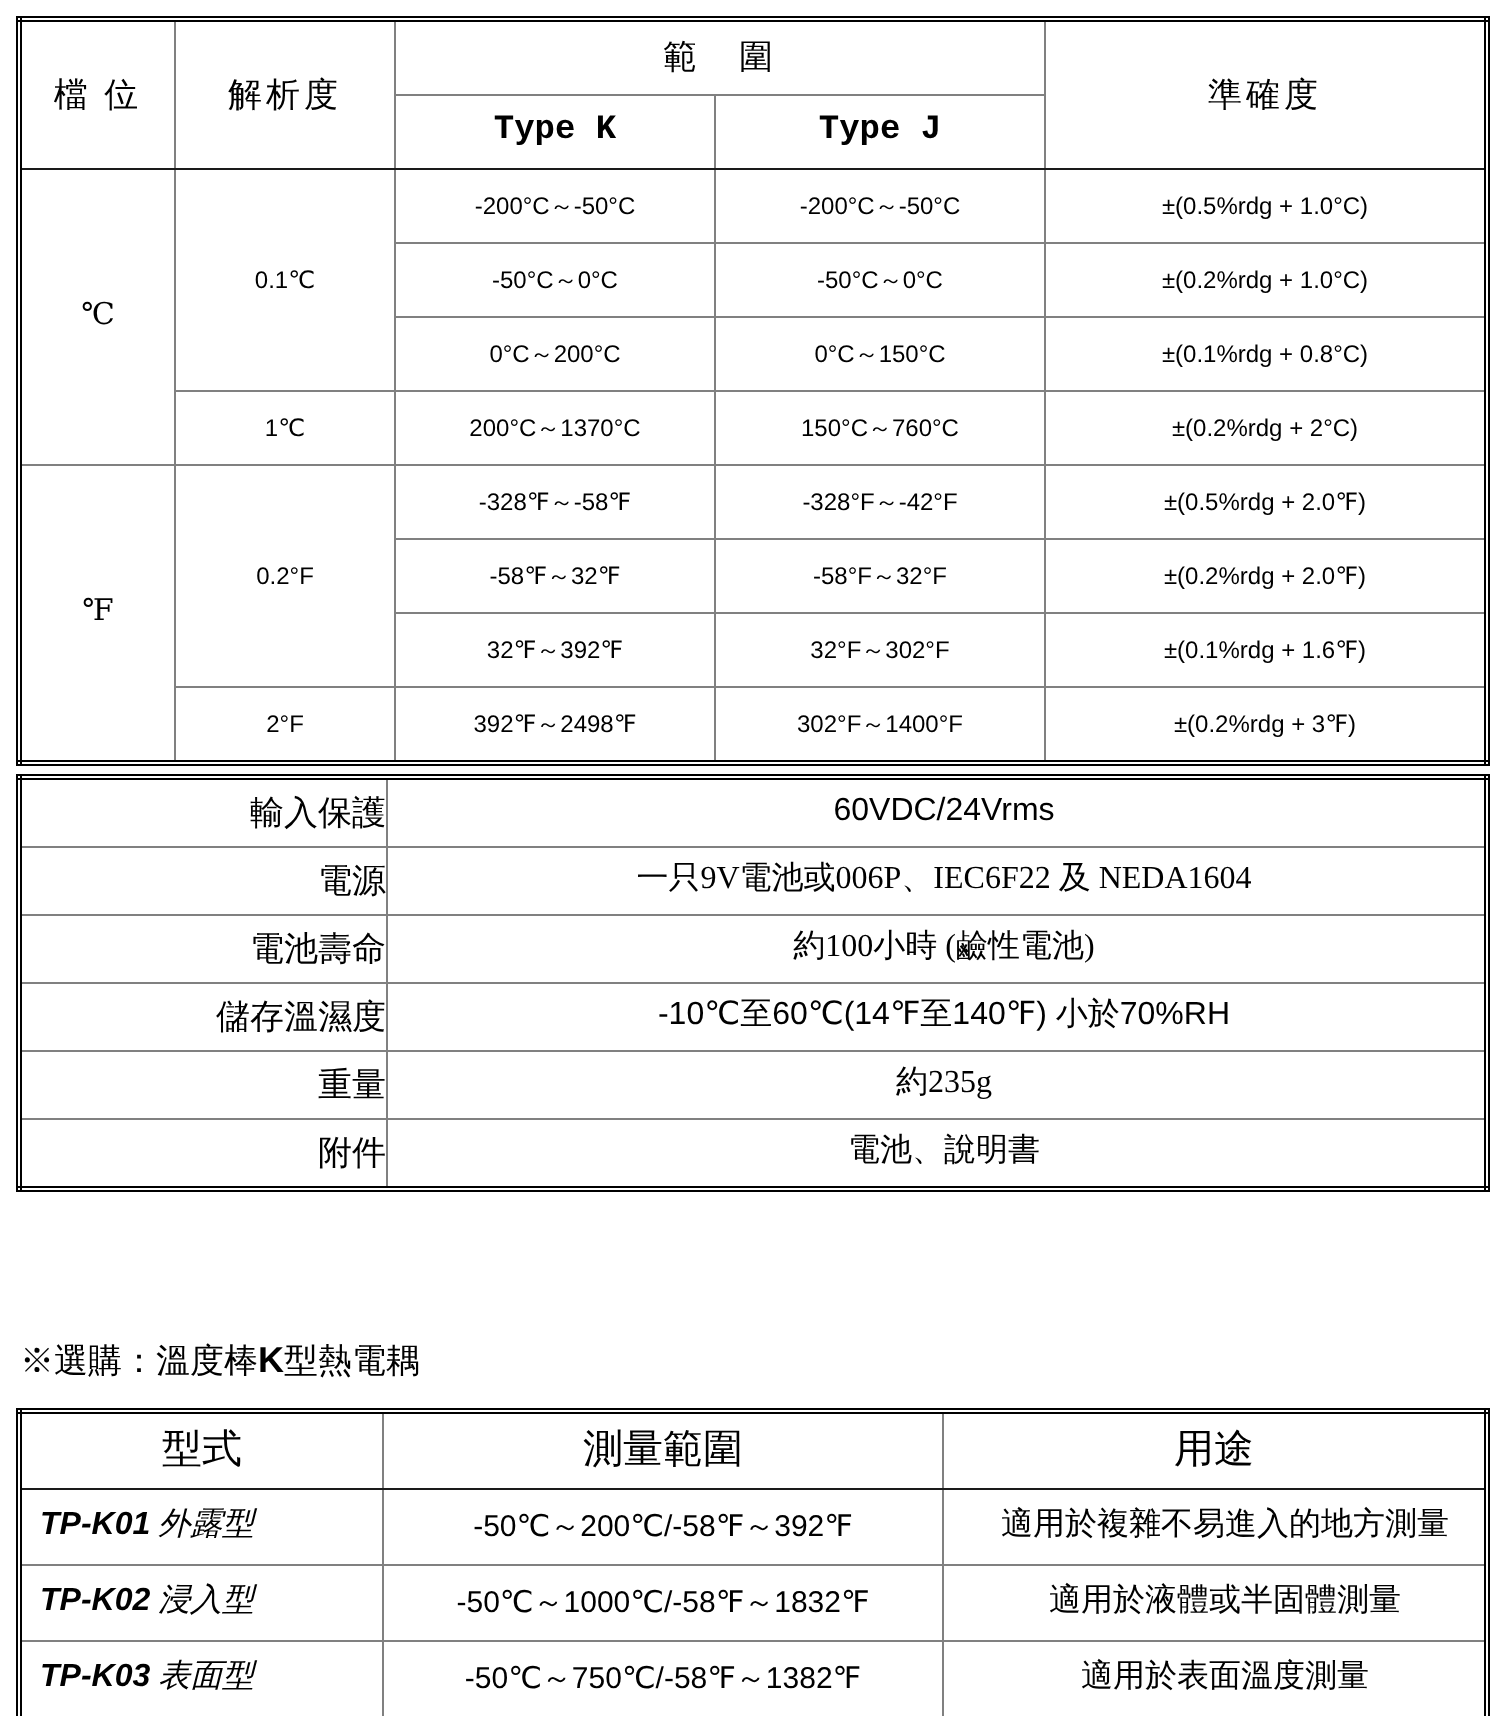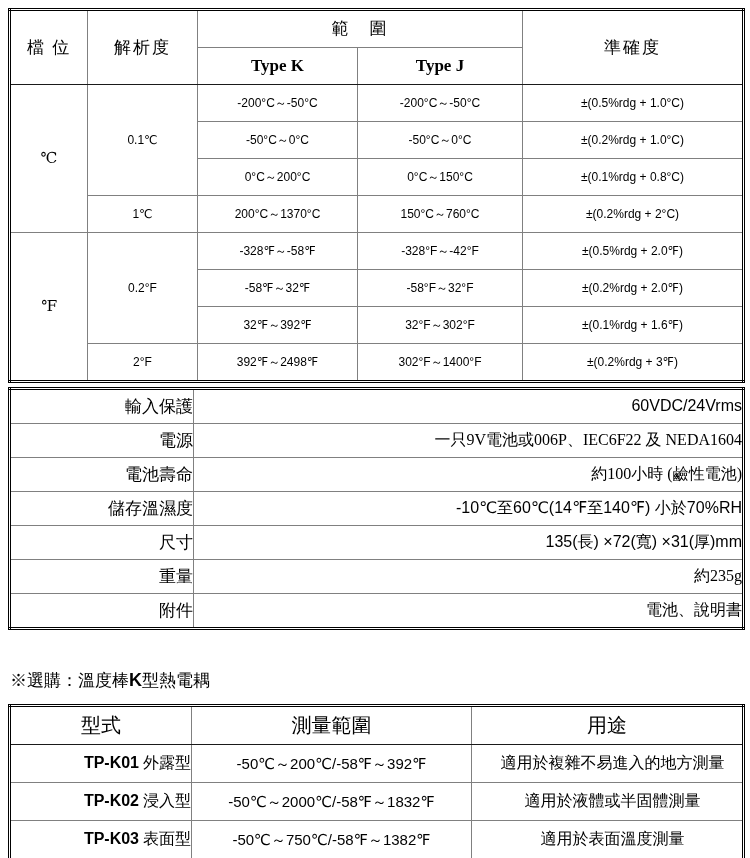--- a/index.html
+++ b/index.html
@@ -76,21 +76,21 @@
   #table-ranges .col-typek   { width: 160px; }
   #table-ranges .col-typej   { width: 165px; }
   #table-ranges .col-acc     { width: 221px; }
 
   #table-ranges .h-cjk {
     font-family: "Liberation Serif", "DejaVu Serif", serif;
     font-size: 17px;
     letter-spacing: 2px;
   }
   #table-ranges .h-type {
-    font-family: Liberation Serif, serif;
+    font-family: Liberation Mono, monospace;
     font-weight: bold;
     font-size: 17px;
   }
   #table-ranges .cell-val {
     font-family: "Liberation Sans", "DejaVu Sans", sans-serif;
     font-size: 12px;
     white-space: nowrap;
   }
   #table-ranges .cell-unit {
     font-family: "Liberation Serif", "DejaVu Serif", serif;
@@ -109,21 +109,21 @@
   #table-general .col-value { width: 550px; }
   #table-general .lbl {
     font-family: "Liberation Serif", "DejaVu Serif", serif;
     font-size: 17px;
     text-align: right;
     padding-left: 7px;
     white-space: nowrap;
   }
   #table-general .val {
     font-size: 16px;
-    text-align: right;
+    text-align: center;
     padding-left: 8px;
     white-space: nowrap;
   }
 
   
   #note-optional {
     position: absolute;
     left: 10px;
     top: 669px;
     font-family: "Liberation Serif", "DejaVu Serif", serif;
@@ -141,24 +141,25 @@
   }
   #table-probes td { height: 37px; }
   #table-probes .col-model { width: 182px; }
   #table-probes .col-range { width: 280px; }
   #table-probes .col-use   { width: 272px; }
   #table-probes .h-cjk {
     font-family: "Liberation Serif", "DejaVu Serif", serif;
     font-size: 20px;
   }
   #table-probes .model {
-    text-align: right;
+    text-align: left;
     padding-left: 9px;
     font-size: 16px;
     white-space: nowrap;
+    font-style: italic;
   }
   #table-probes .range {
     font-family: "Liberation Sans", "DejaVu Sans", sans-serif;
     font-size: 15px;
     white-space: nowrap;
   }
   #table-probes .use {
     font-family: "Liberation Serif", "DejaVu Serif", serif;
     font-size: 16px;
     text-align: center;
@@ -257,24 +258,20 @@
       </tr>
       <tr>
         <td class="lbl">電池壽命</td>
         <td class="val cjk">約100小時 (鹼性電池)</td>
       </tr>
       <tr>
         <td class="lbl">儲存溫濕度</td>
         <td class="val latin">-10℃至60℃(14℉至140℉) 小於70%RH</td>
       </tr>
       <tr>
-        <td class="lbl">尺寸</td>
-        <td class="val latin">135(長) ×72(寬) ×31(厚)mm</td>
-      </tr>
-      <tr>
         <td class="lbl">重量</td>
         <td class="val cjk">約235g</td>
       </tr>
       <tr>
         <td class="lbl">附件</td>
         <td class="val cjk">電池、說明書</td>
       </tr>
     </tbody>
   </table>
 
@@ -292,21 +289,21 @@
         <td class="h-cjk rule-heavy">測量範圍</td>
         <td class="h-cjk rule-heavy">用途</td>
       </tr>
       <tr>
         <td class="model"><span class="latin-b">TP-K01</span><span class="cjk"> 外露型</span></td>
         <td class="range">-50℃～200℃/-58℉～392℉</td>
         <td class="use">適用於複雜不易進入的地方測量</td>
       </tr>
       <tr>
         <td class="model"><span class="latin-b">TP-K02</span><span class="cjk"> 浸入型</span></td>
-        <td class="range">-50℃～2000℃/-58℉～1832℉</td>
+        <td class="range">-50℃～1000℃/-58℉～1832℉</td>
         <td class="use">適用於液體或半固體測量</td>
       </tr>
       <tr>
         <td class="model"><span class="latin-b">TP-K03</span><span class="cjk"> 表面型</span></td>
         <td class="range">-50℃～750℃/-58℉～1382℉</td>
         <td class="use">適用於表面溫度測量</td>
       </tr>
     </tbody>
   </table>
 

